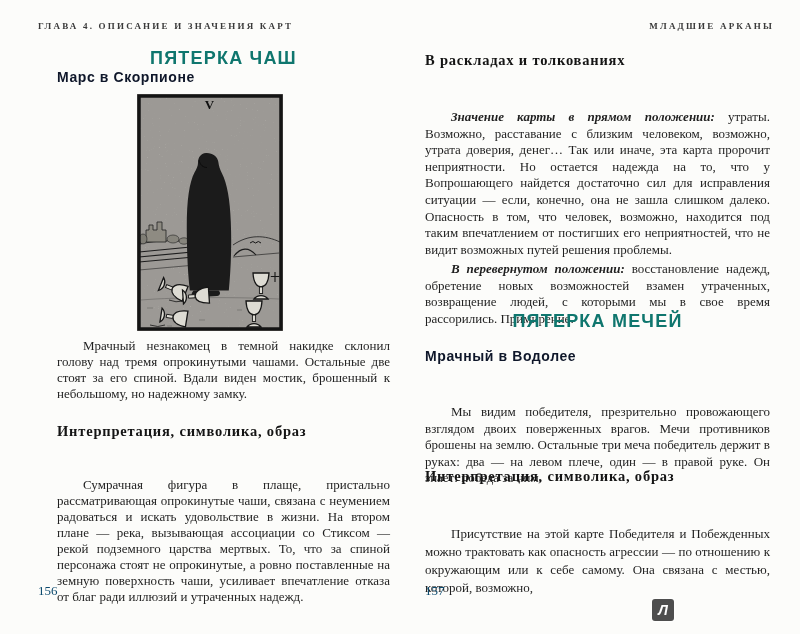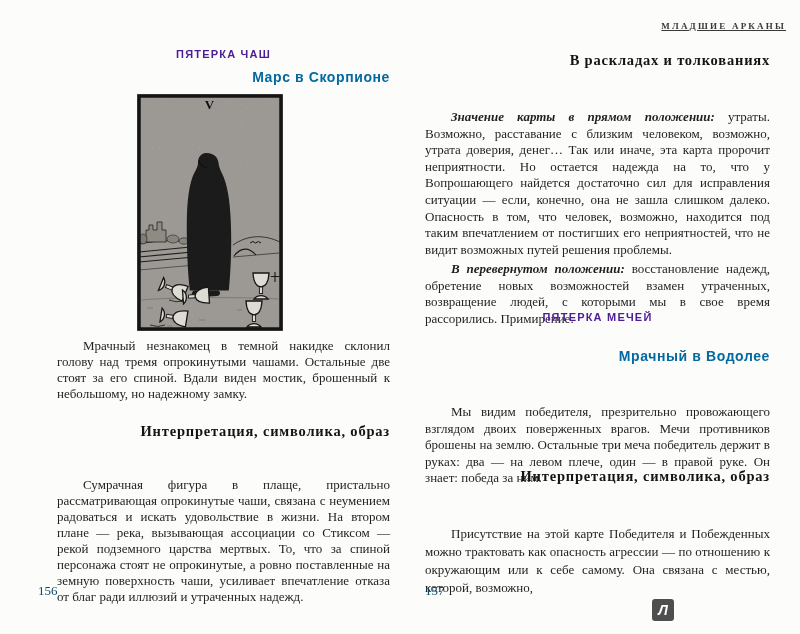--- a/index.html
+++ b/index.html
@@ -10,33 +10,33 @@
     overflow:hidden;
     font-family:"Liberation Serif", serif;
     color:#1f1f1f;
   }
   .running-head{
     position:absolute;top:21px;
     font-size:9px;font-weight:bold;letter-spacing:2.2px;
     color:#3a3a3a;white-space:nowrap;
   }
   .running-head.lft{left:38px;}
-  .running-head.rgt{right:14px;text-decoration:underline;}
+  .running-head.rgt{right:26px;}
   .card-title{
     position:absolute;margin:0;text-align:center;
     font-family:"Liberation Sans", sans-serif;
-    font-size:11px;font-weight:bold;letter-spacing:1.2px;color:#4c1d95;
+    font-size:18px;font-weight:bold;letter-spacing:1.2px;color:#0f766e;
   }
   .card-subtitle{
-    position:absolute;margin:0;text-align:right;
+    position:absolute;margin:0;text-align:left;
     font-family:"Liberation Sans", sans-serif;
-    font-size:14px;font-weight:bold;letter-spacing:0.6px;color:#0369a1;
+    font-size:14px;font-weight:bold;letter-spacing:0.6px;color:#0f172a;
   }
   .section-heading{
-    position:absolute;margin:0;text-align:right;
+    position:absolute;margin:0;text-align:left;
     font-size:14.5px;font-weight:bold;letter-spacing:0.8px;color:#141414;
   }
   .body{
     position:absolute;margin:0;
     text-align:justify;text-indent:26px;
     font-size:13px;line-height:16px;
   }
   .page-right .body{line-height:16.6px;margin-top:27px;}
   .lead{font-weight:bold;font-style:italic;}
   .page-number{
@@ -75,20 +75,21 @@
   #rp-para3{left:425px;top:377px;width:345px;}
   #rp-heading2{left:425px;top:468px;width:345px;}
   #rp-para4{left:425px;top:498px;width:345px;line-height:18px;}
   #rp-pagenum{left:425px;top:583px;width:345px;text-align:left;}
 </style>
 </head>
 <body>
 
 <div class="spread">
 
+  <div class="running-head lft">ГЛАВА 4. ОПИСАНИЕ И ЗНАЧЕНИЯ КАРТ</div>
   <div class="running-head rgt">МЛАДШИЕ АРКАНЫ</div>
 
   <section class="page-left">
     <h2 id="lp-title" class="card-title">ПЯТЕРКА ЧАШ</h2>
     <h3 id="lp-subtitle" class="card-subtitle">Марс в Скорпионе</h3>
 
     <figure class="tarot-card">
       <svg width="146" height="237" viewBox="0 0 146 237">
         <defs>
           <filter id="grain" x="0" y="0" width="100%" height="100%">

